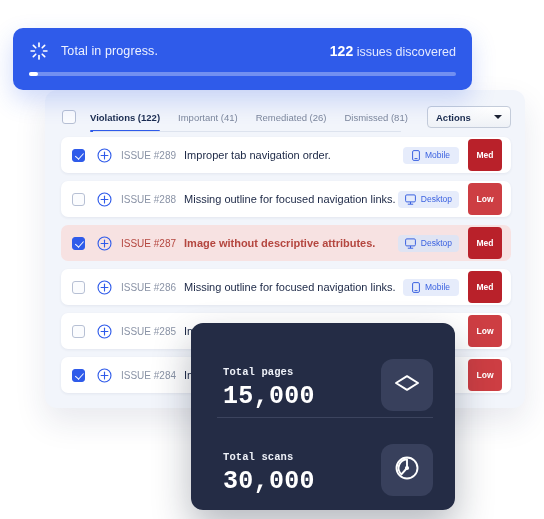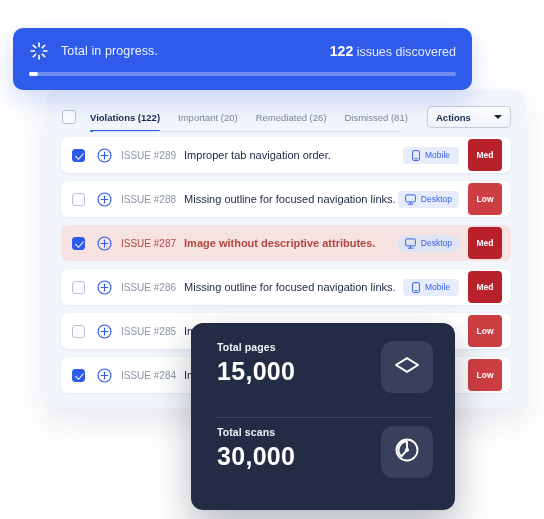--- a/index.html
+++ b/index.html
@@ -145,22 +145,22 @@
 
   
   .stats-card {
     position: absolute; left: 191px; top: 323px;
     width: 264px; height: 187px;
     background: #242c45; border-radius: 12px;
     box-shadow: 0 18px 38px rgba(18,26,48,0.30);
     z-index: 9;
   }
   .stat {
-    position: absolute; left: 26px; right: 22px; height: 70px;
-    display: flex; align-items: flex-start;
+    position: absolute; left: 32px; right: 22px; height: 70px;
+    display: flex; align-items: flex-end; font-family: Liberation Mono, monospace;
   }
   .stat.one { top: 18px; }
   .stat.two { top: 103px; }
   .stat-text { flex: 1 1 auto; }
   .stat-label { font-size: 10.5px; font-weight: 700; color: #eef1f8; letter-spacing: .1px; }
   .stat-value { font-size: 25px; font-weight: 700; color: #ffffff; margin-top: 4px; letter-spacing: .3px; }
   .stat-icon-box {
     width: 52px; height: 52px; border-radius: 12px; background: #38405c;
     display: flex; align-items: center; justify-content: center; flex: 0 0 52px;
   }
@@ -197,21 +197,21 @@
       <div class="progress-fill" style="width: 2%;"></div>
     </div>
   </div>
 
   <div class="panel">
 
     <div class="tabs-bar">
       <div class="master-check"></div>
       <div class="tabs" id="tabs">
           <div class="tab active"><span>Violations (122)</span></div>
-          <div class="tab"><span>Important (20)</span></div>
+          <div class="tab"><span>Important (41)</span></div>
           <div class="tab"><span>Remediated (26)</span></div>
           <div class="tab"><span>Dismissed (81)</span></div>
         </div>
       <div class="actions-select">
         <span>Actions</span>
         <span class="caret"></span>
       </div>
       <div class="tabs-underline"></div>
     </div>
 

